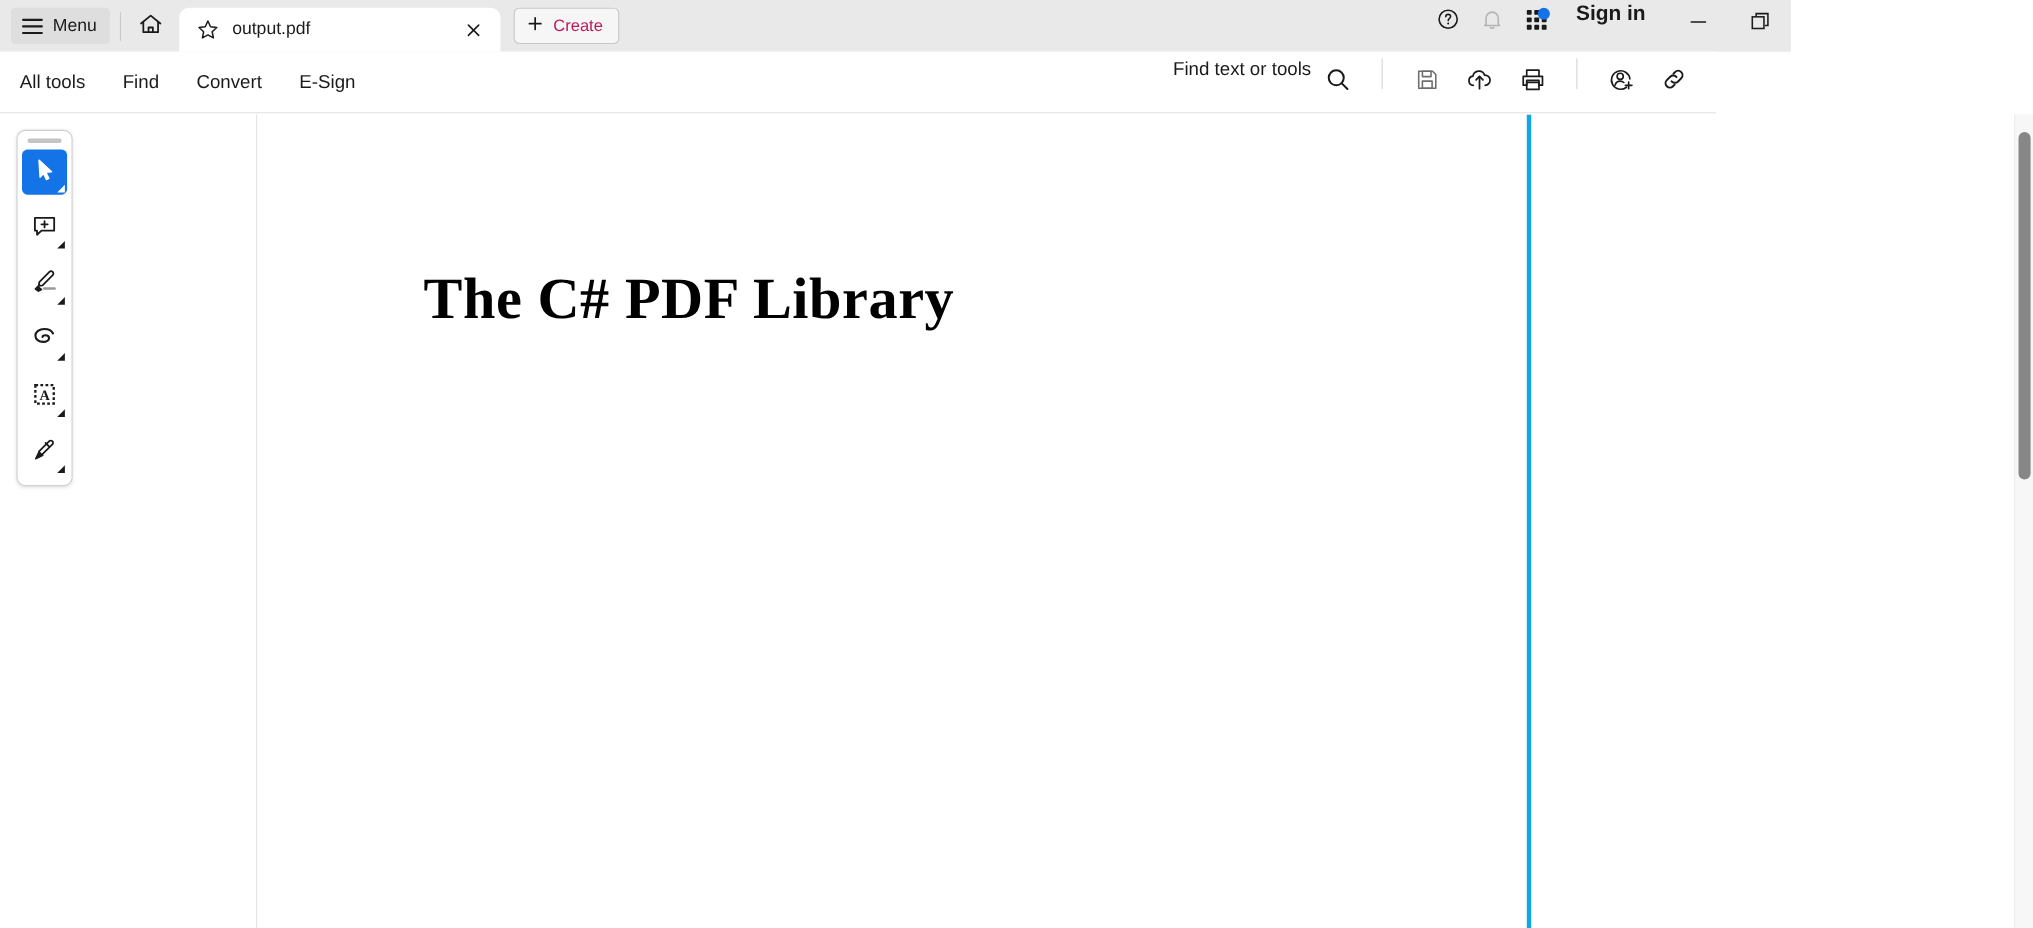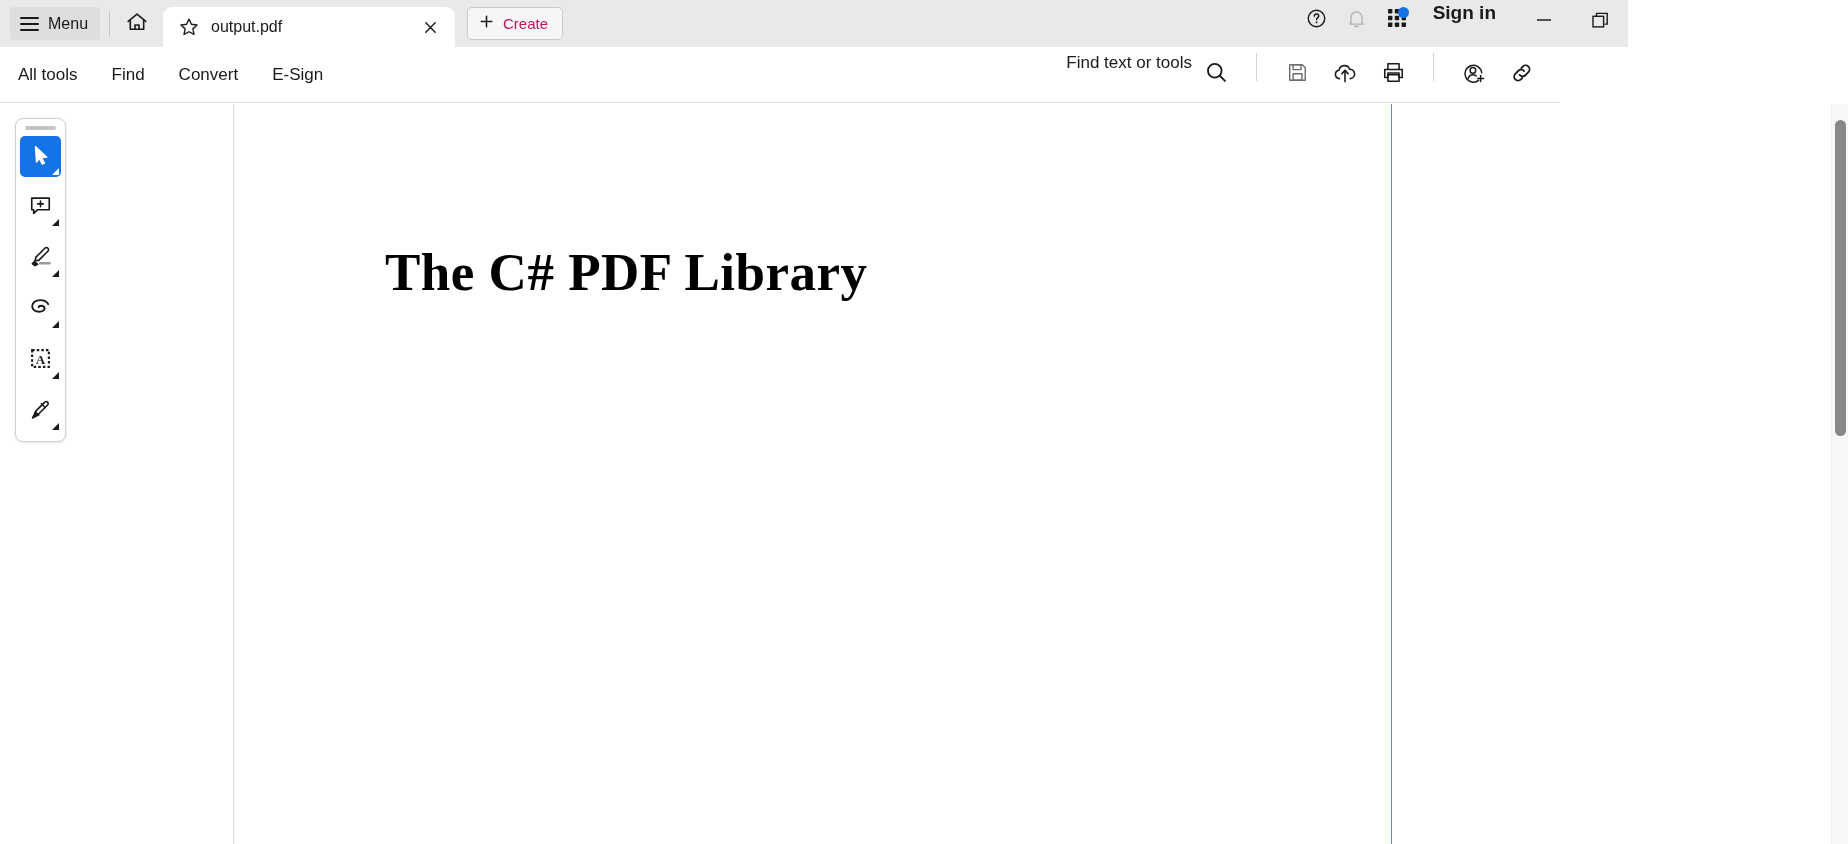--- a/index.html
+++ b/index.html
@@ -182,21 +182,21 @@
   .doc-area {
     position: absolute; left: 234px; top: 0;
     width: 1614px; height: 740px;
     background: #ffffff;
     overflow: hidden;
   }
   .page {
     position: absolute; left: 0; top: 0;
     width: 1158px; height: 740px;
     background: #ffffff;
-    border-right: 1px solid #0ea5e9;
+    border-right: 4px solid #0ea5e9;
   }
   .page-title {
     position: absolute; left: 151px; top: 138px;
     font-family: "Liberation Serif", "DejaVu Serif", serif;
     font-weight: bold;
     font-size: 53px;
     color: #000000;
     letter-spacing: 0.5px;
     white-space: nowrap;
   }

